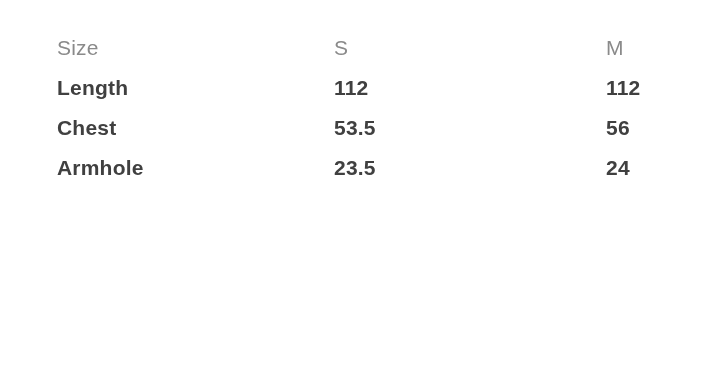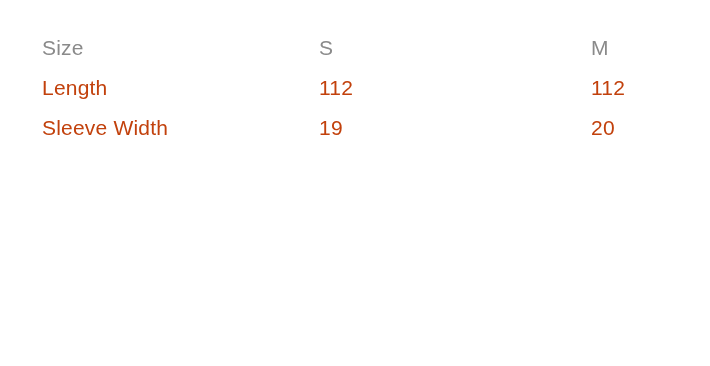--- a/index.html
+++ b/index.html
@@ -18,38 +18,38 @@
   .size-chart {
     position: relative;
     width: 710px;
     height: 366px;
     background: #ffffff;
     box-sizing: border-box;
   }
 
   table.size-table {
     position: absolute;
-    left: 42px;
+    left: 57px;
     top: 28px;
     border-collapse: collapse;
     border-spacing: 0;
     table-layout: fixed;
     width: 600px;
   }
 
   table.size-table td {
     padding: 0;
     margin: 0;
     border: none;
     height: 40px;
     line-height: 40px;
     vertical-align: middle;
     font-size: 21px;
-    font-weight: 400;
-    color: #c2410c;
+    font-weight: 700;
+    color: #404040;
     letter-spacing: 0.2px;
     white-space: nowrap;
     text-align: left;
   }
 
   
   table.size-table col.col-label { width: 277px; }
   table.size-table col.col-s     { width: 272px; }
   table.size-table col.col-m     { width: 100px; }
 
@@ -81,26 +81,31 @@
         <td class="cell-value">M</td>
       </tr>
 
       <tr>
         <td class="cell-label">Length</td>
         <td class="cell-value">112</td>
         <td class="cell-value">112</td>
       </tr>
 
 
-
+      <tr>
+        <td class="cell-label">Chest</td>
+        <td class="cell-value">53.5</td>
+        <td class="cell-value">56</td>
+      </tr>
 
 
       <tr>
-        <td class="cell-label">Sleeve Width</td>
-        <td class="cell-value">19</td>
-        <td class="cell-value">20</td>
+        <td class="cell-label">Armhole</td>
+        <td class="cell-value">23.5</td>
+        <td class="cell-value">24</td>
       </tr>
+
 
 
     </tbody>
   </table>
 
 </div>
 
 </body></html>

